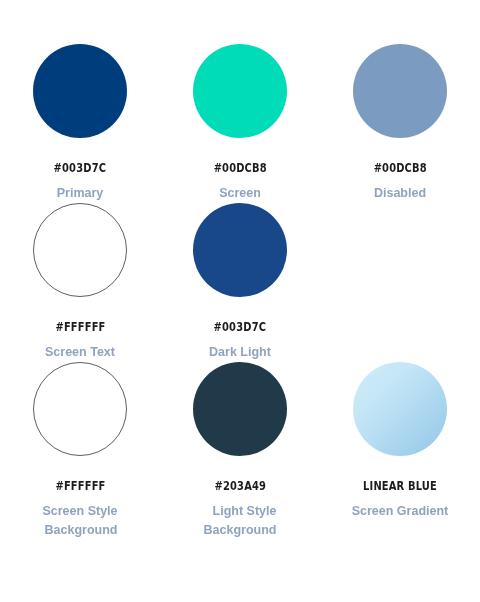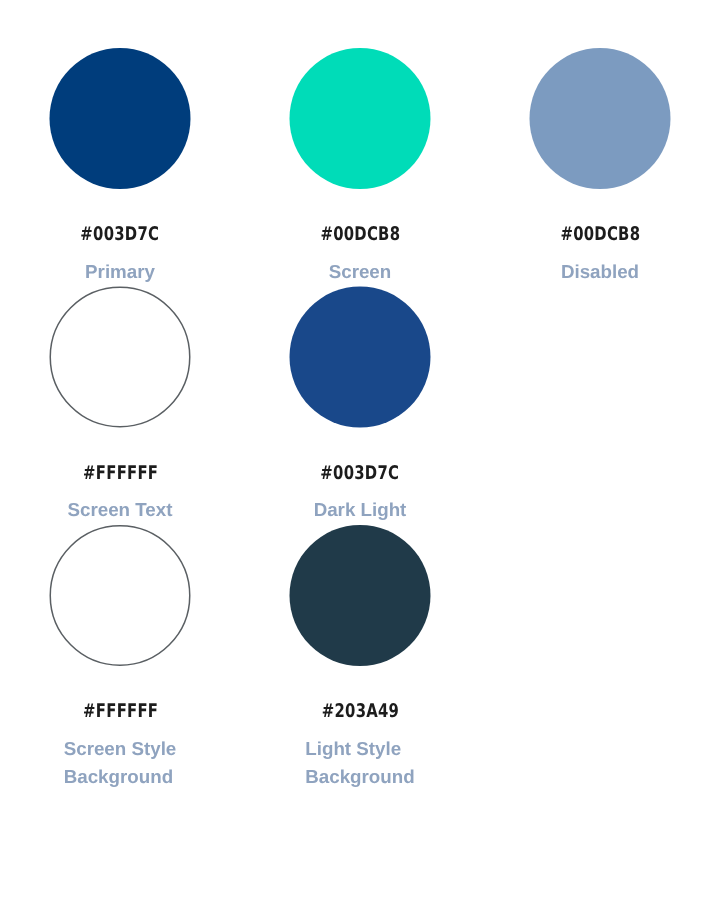--- a/index.html
+++ b/index.html
@@ -12,21 +12,21 @@
     height: 602px;
     background: #FFFFFF;
     font-family: "Liberation Sans", sans-serif;
     overflow: hidden;
   }
 
   .palette {
     width: 480px;
     height: 452px;
     box-sizing: border-box;
-    padding: 32px 0 0 0;
+    padding: 44px 0 0 0;
     display: flex;
     flex-direction: column;
   }
 
   .row {
     display: flex;
     flex-direction: row;
     width: 100%;
   }
 
@@ -70,21 +70,21 @@
     white-space: nowrap;
     transform: scaleX(0.88);
   }
 
   .caption {
     margin-top: 9px;
     font-family: "Liberation Sans", sans-serif;
     font-size: 12.5px;
     font-weight: 600;
     color: #8FA3BF;
-    text-align: left;
+    text-align: right;
     line-height: 19px;
     white-space: pre-line;
   }
 </style>
 </head>
 <body>
 
 <div class="palette">
 
   <div class="row row-0">
@@ -125,15 +125,20 @@
       <div class="hex">#FFFFFF</div>
       <div class="caption">Screen Style
 Background</div>
     </div>
     <div class="cell">
       <div class="swatch" style="background: rgb(32, 58, 73);"></div>
       <div class="hex">#203A49</div>
       <div class="caption">Light Style
 Background</div>
     </div>
+    <div class="cell">
+      <div class="swatch" style="background: linear-gradient(135deg, rgb(210, 237, 249) 0%, rgb(194, 229, 246) 35%, rgb(168, 212, 238) 70%, rgb(147, 199, 233) 100%);"></div>
+      <div class="hex">LINEAR BLUE</div>
+      <div class="caption">Screen Gradient</div>
+    </div>
   </div>
 
 </div>
 
 </body></html>

